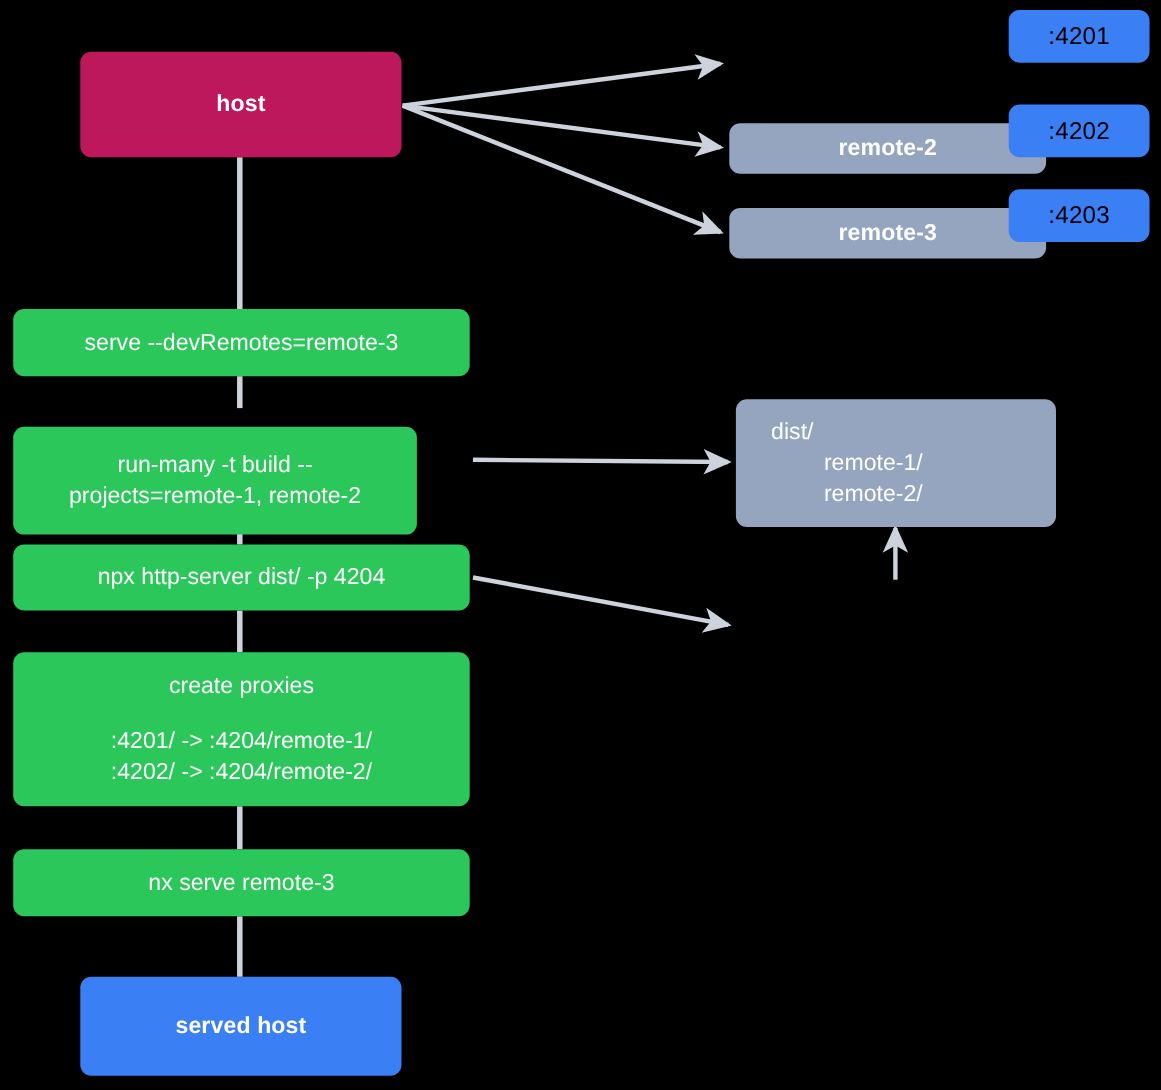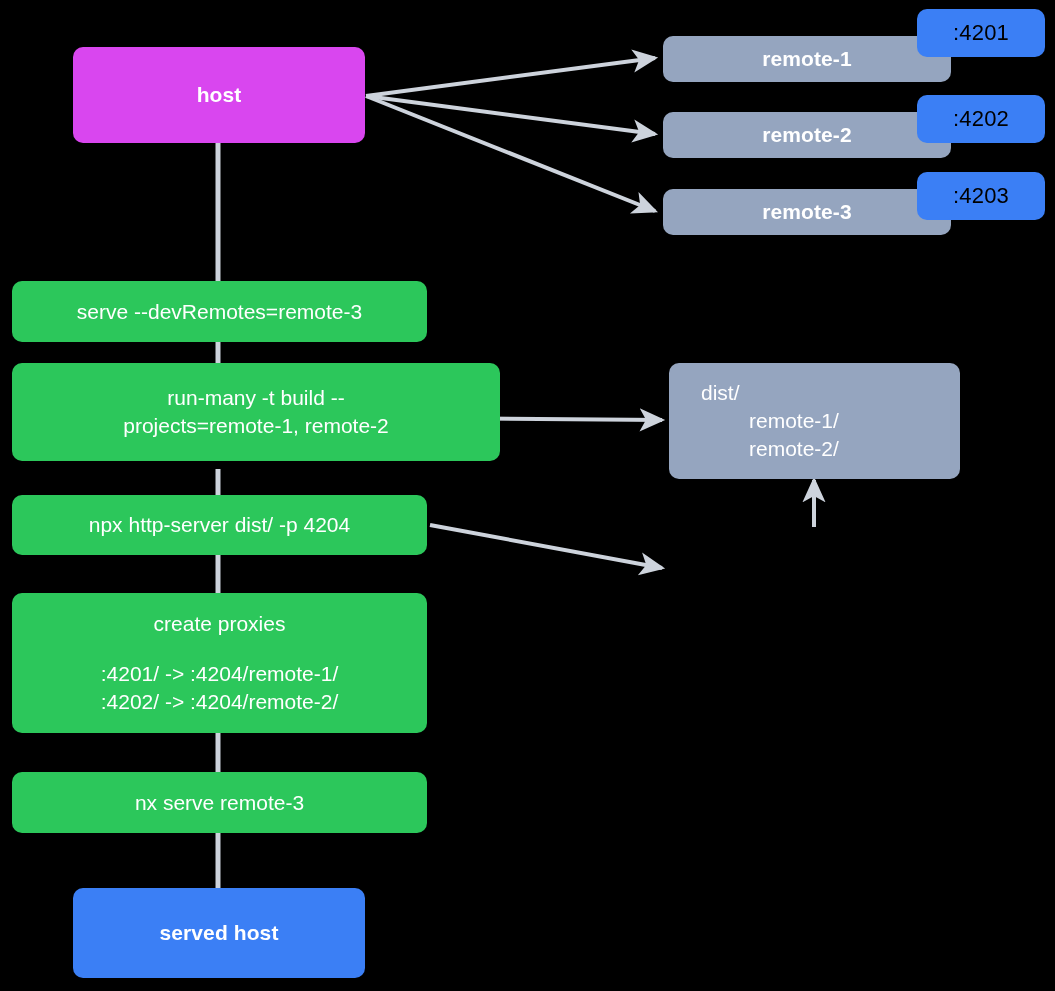--- a/index.html
+++ b/index.html
@@ -31,21 +31,21 @@
     border-radius: 10px;
     display: flex;
     flex-direction: column;
     align-items: center;
     justify-content: center;
     color: #ffffff;
     text-align: center;
     line-height: 1.32;
   }
   .node.app {
-    background: #d946ef;
+    background: #be185d;
     font-weight: bold;
     font-size: 21px;
     letter-spacing: .1px;
   }
   .node.served {
     background: #3B7FF5;
     font-weight: bold;
     font-size: 21px;
     letter-spacing: .1px;
   }
@@ -129,23 +129,20 @@
 
     <line x1="430" y1="525" x2="662" y2="568" stroke="#CDD3DC" stroke-width="4" marker-end="url(#arrow)"></line>
 
     <line x1="814" y1="527" x2="814" y2="480" stroke="#CDD3DC" stroke-width="4" marker-end="url(#arrow)"></line>
   </svg>
 
   <div class="node app" style="left:73px; top:47px; width:292px; height:96px;">
     <span>host</span>
   </div>
 
-  <div class="node remote" style="left:663px; top:36px; width:288px; height:46px;">
-    <span>remote-1</span>
-  </div>
   <div class="badge" style="left:917px; top:9px; width:128px; height:48px;">
     <span>:4201</span>
   </div>
 
   <div class="node remote" style="left:663px; top:112px; width:288px; height:46px;">
     <span>remote-2</span>
   </div>
   <div class="badge" style="left:917px; top:95px; width:128px; height:48px;">
     <span>:4202</span>
   </div>
@@ -154,21 +151,21 @@
     <span>remote-3</span>
   </div>
   <div class="badge" style="left:917px; top:172px; width:128px; height:48px;">
     <span>:4203</span>
   </div>
 
   <div class="node cmd" style="left:12px; top:281px; width:415px; height:61px;">
     <span class="cmd-title">serve --devRemotes=remote-3</span>
   </div>
 
-  <div class="node cmd" style="left:12px; top:363px; width:488px; height:98px;">
+  <div class="node cmd" style="left:12px; top:388px; width:367px; height:98px;">
     <span class="cmd-title">run-many -t build --</span>
     <span class="cmd-line">projects=remote-1, remote-2</span>
   </div>
 
   <div class="node cmd" style="left:12px; top:495px; width:415px; height:60px;justify-content:center;">
     <span class="cmd-title">npx http-server dist/ -p 4204</span>
   </div>
 
   <div class="node cmd" style="left:12px; top:593px; width:415px; height:140px;">
     <span class="cmd-title">create proxies</span>

